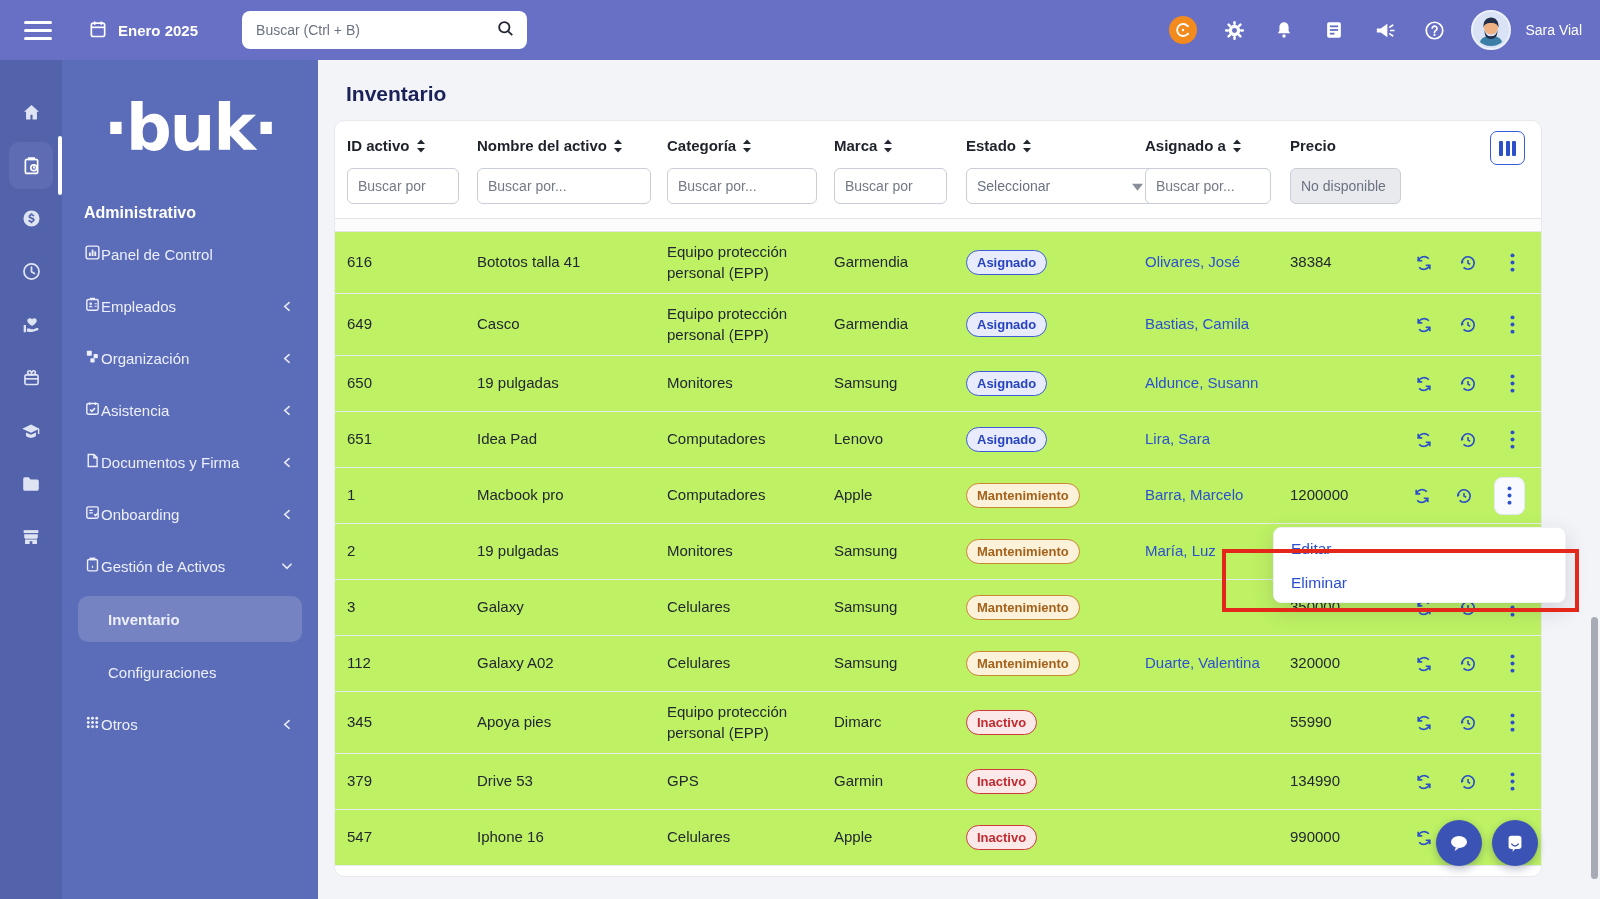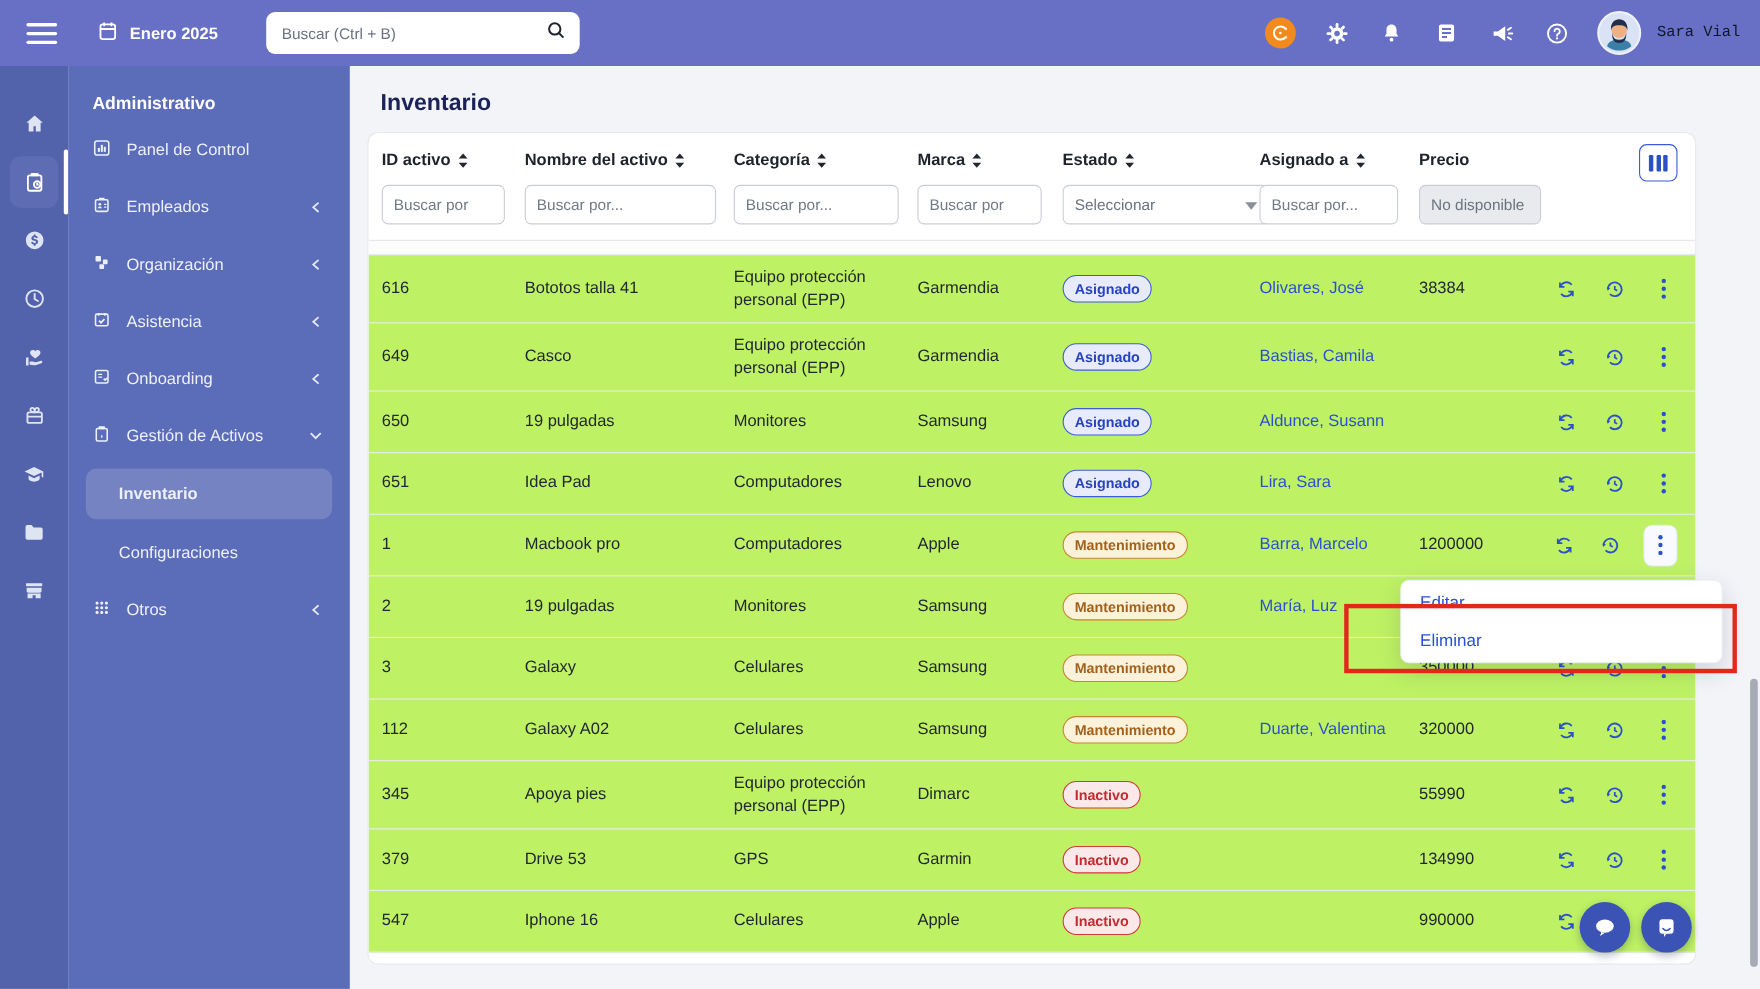--- a/index.html
+++ b/index.html
@@ -17,41 +17,41 @@
     display:flex;align-items:center;padding:0 12px;}
   .searchbox input{flex:1;border:none;outline:none;font-size:14px;color:#374151;
     font-family:"Liberation Sans",sans-serif;background:transparent;}
   .searchbox input::placeholder{color:#6B7280;}
   .top-right{margin-left:auto;display:flex;align-items:center;gap:24px;margin-right:18px;}
   .tb-icon{width:26px;height:26px;display:flex;align-items:center;justify-content:center;cursor:pointer;}
   .orange-btn{width:28px;height:28px;border-radius:50%;background:#F28A1E;display:flex;
     align-items:center;justify-content:center;cursor:pointer;}
   .avatar{width:40px;height:40px;border-radius:50%;overflow:hidden;border:2px solid #EDF1FA;
     background:#D9E3F5;cursor:pointer;}
-  .username{font-size:14px;color:#0f172a;margin-left:-10px;font-family:Liberation Mono, monospace;}
+  .username{font-size:14px;color:#ffffff;margin-left:-10px;}
 
   
   .rail{position:absolute;left:0;top:60px;width:62px;height:839px;background:#5263AB;z-index:20;}
   .rail-item{position:relative;width:62px;height:53px;display:flex;align-items:center;
     justify-content:center;cursor:pointer;}
   .rail-item.first{margin-top:26px;}
   .rail-tile{position:absolute;left:9px;top:3px;width:44px;height:47px;border-radius:10px;
     background:#5E6DB3;}
   .rail-bar{position:absolute;right:0;top:-3px;width:4px;height:59px;border-radius:3px;background:#FFFFFF;}
   .rail-item svg{position:relative;}
 
   
   .sidebar{position:absolute;left:62px;top:60px;width:256px;height:839px;background:#5B6CB8;
     z-index:20;color:#EDF0FA;}
   .logo{margin-top:18px;text-align:center;font-family:"DejaVu Sans",sans-serif;
     font-weight:700;font-size:64px;color:#fff;letter-spacing:-2px;line-height:100px;}
   .side-section{margin:26px 0 6px 22px;font-size:16px;font-weight:700;color:#fff;}
   .nav-item{height:52px;display:flex;align-items:center;padding:0 24px 0 22px;font-size:15px;
     cursor:pointer;}
-  .nav-item .lbl{margin-left:14px;flex:1;white-space:nowrap;}
+  .nav-item .lbl{flex:1;white-space:nowrap;}
   .nav-chevron{opacity:.95;display:flex;}
   .subitem{height:52px;display:flex;align-items:center;padding-left:46px;font-size:15px;cursor:pointer;}
   .subitem.active{height:46px;margin:4px 16px;padding-left:30px;border-radius:10px;
     background:rgba(255,255,255,0.16);font-weight:700;}
 
   
   .main{position:absolute;left:318px;top:60px;width:1282px;height:839px;background:#F3F4F8;}
   .page-title{position:absolute;left:28px;top:22px;font-size:21px;font-weight:700;color:#1A2258;}
   .card{position:absolute;left:16px;top:60px;width:1208px;height:757px;background:#FFFFFF;
     border:1px solid #E7E9EF;border-radius:10px;overflow:hidden;}
@@ -255,20 +255,21 @@
   <div class="rail-item">
     <svg width="22" height="22" viewBox="0 0 24 24" fill="#DFE4F2">
       <path d="M4 4.5h16v3.2H4z"></path>
         <path d="M4.6 9h14.8v3.4c0 .9-.7 1.6-1.6 1.6H6.2c-.9 0-1.6-.7-1.6-1.6z"></path>
       <path d="M5.5 14.8h13v4.7h-5v-3h-3v3h-5z"></path>
     </svg>
   </div>
 </div>
 
 <div class="sidebar">
+  <div class="logo">·buk·</div>
   <div class="side-section">Administrativo</div>
 
   <div class="nav-item">
     <span>
       <svg width="17" height="17" viewBox="0 0 24 24" fill="#EDF0FA">
           <rect x="3" y="3" width="18" height="18" rx="3" fill="none" stroke="#EDF0FA" stroke-width="2"></rect>
           <rect x="7" y="12" width="2.6" height="5"></rect>
           <rect x="10.8" y="8" width="2.6" height="9"></rect>
           <rect x="14.6" y="10.5" width="2.6" height="6.5"></rect>
         </svg></span>
@@ -305,20 +306,33 @@
       </span>
   </div>
   <div class="nav-item">
     <span>
       <svg width="17" height="17" viewBox="0 0 24 24" fill="none" stroke="#EDF0FA" stroke-width="2">
           <rect x="4" y="5" width="16" height="15" rx="2"></rect>
           <path d="M8 3.5V7M16 3.5V7"></path>
           <path d="M8.5 13.5l2.5 2.5 4.5-4.5" stroke-width="2.2"></path>
         </svg></span>
     <span class="lbl">Asistencia</span>
+    <span class="nav-chevron">
+      <svg width="13" height="13" viewBox="0 0 24 24" fill="none" stroke="#EDF0FA" stroke-width="3" stroke-linecap="round">
+          <path d="M15 5l-8 7 8 7"></path>
+        </svg>
+      </span>
+  </div>
+  <div class="nav-item">
+    <span>
+      <svg width="17" height="17" viewBox="0 0 24 24" fill="none" stroke="#EDF0FA" stroke-width="2">
+          <path d="M6 3.5h8l4.5 4.5v12.5H6z"></path>
+          <path d="M14 3.5V8h4.5"></path>
+        </svg></span>
+    <span class="lbl">Documentos y Firma</span>
     <span class="nav-chevron">
       <svg width="13" height="13" viewBox="0 0 24 24" fill="none" stroke="#EDF0FA" stroke-width="3" stroke-linecap="round">
           <path d="M15 5l-8 7 8 7"></path>
         </svg>
       </span>
   </div>
   <div class="nav-item">
     <span>
       <svg width="17" height="17" viewBox="0 0 24 24" fill="none" stroke="#EDF0FA" stroke-width="2">
           <rect x="4" y="4" width="16" height="16" rx="2"></rect>

